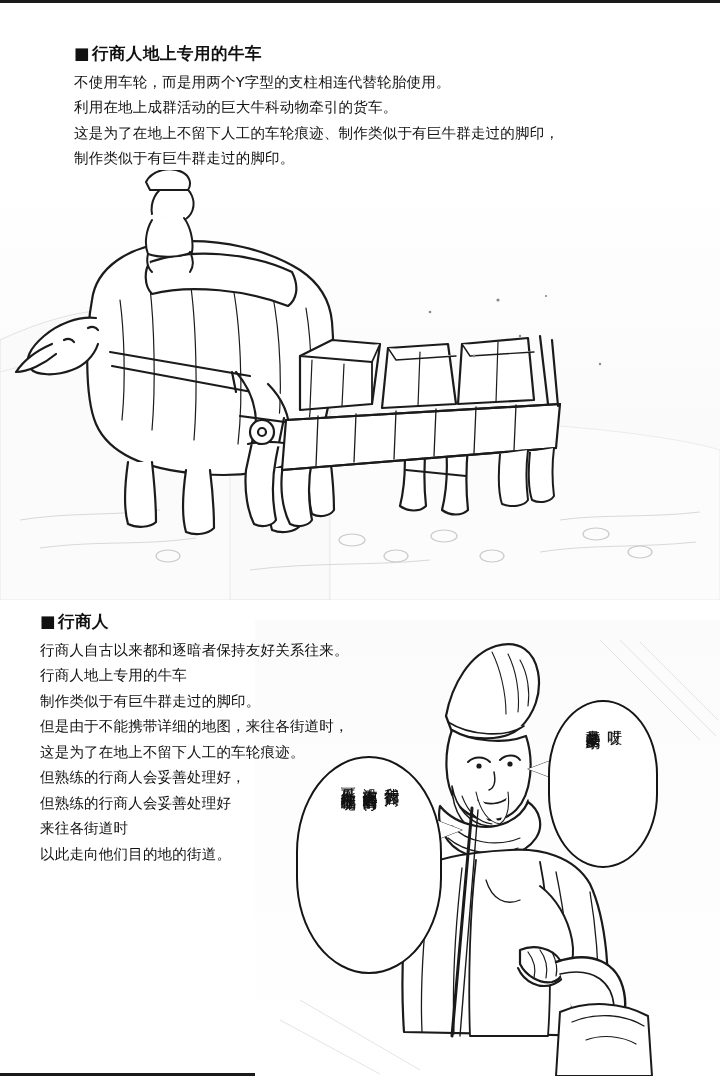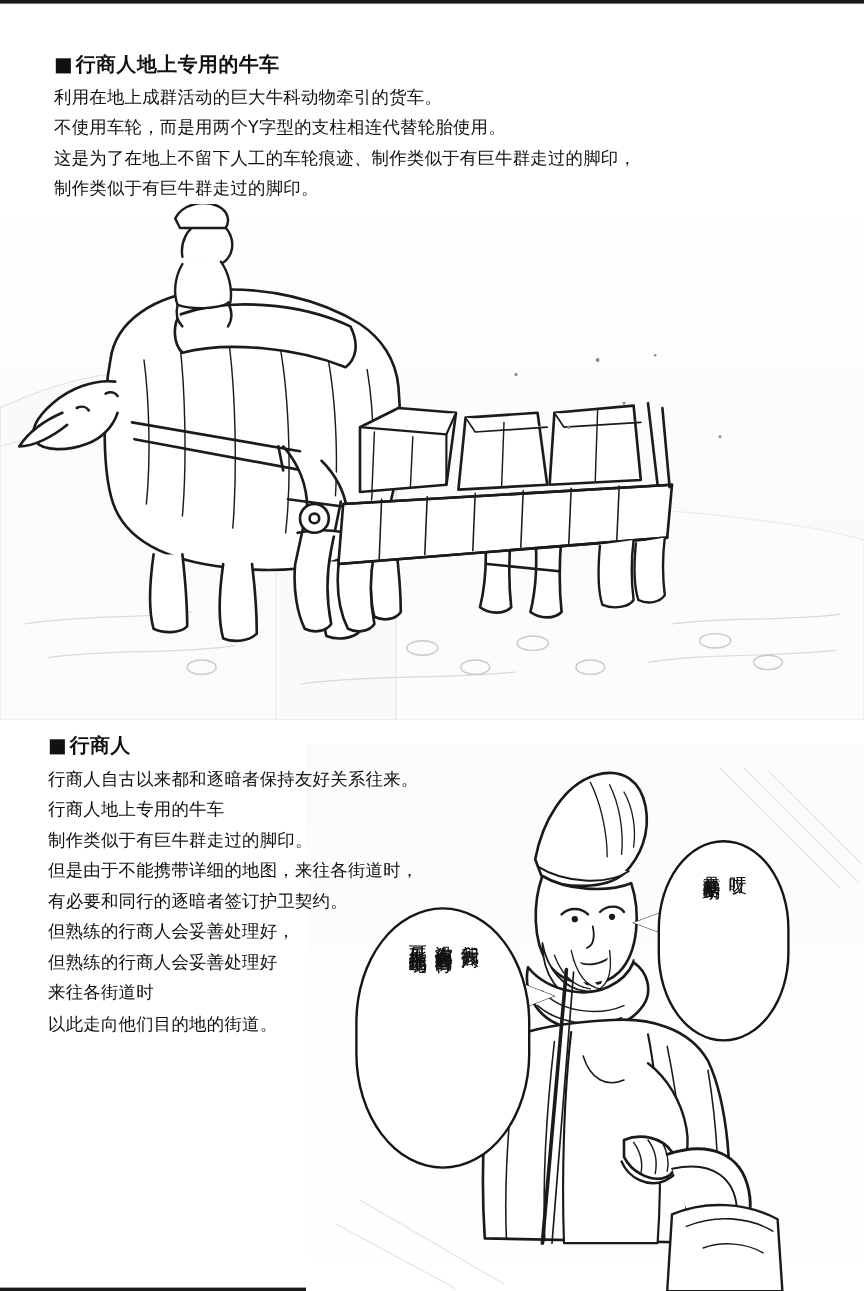--- a/index.html
+++ b/index.html
@@ -57,21 +57,21 @@
   .sec-body p {
     margin: 0 0 2px 0;
     font-size: 14.5px;
     line-height: 1.62;
     letter-spacing: 0.2px;
   }
   .sec-body .gap {
     margin-top: 0;
   }
 
-  #section-cart { left: 45px; top: 44px; width: 620px; }
+  #section-cart { left: 74px; top: 44px; width: 620px; }
   #section-merchant { left: 40px; top: 612px; width: 340px; }
 
   
   .balloon {
     position: absolute;
     background: #ffffff;
     border: 2px solid #151515;
     border-radius: 50% / 44%;
     display: flex;
     flex-direction: row-reverse;
@@ -362,38 +362,38 @@
         <path d="M586,1040 C602,1034 622,1036 636,1044" stroke-width="1.2"></path>
       </g>
     </g>
   </svg>
 
   <div class="section" id="section-cart">
     <h2 class="sec-head">
       <span class="marker">■</span><span>行商人地上专用的牛车</span>
     </h2>
     <div class="sec-body">
+      <p>不使用车轮，而是用两个Y字型的支柱相连代替轮胎使用。</p>
       <p>利用在地上成群活动的巨大牛科动物牵引的货车。</p>
-      <p>不使用车轮，而是用两个Y字型的支柱相连代替轮胎使用。</p>
       <p>这是为了在地上不留下人工的车轮痕迹、制作类似于有巨牛群走过的脚印，</p>
       <p>制作类似于有巨牛群走过的脚印。</p>
     </div>
   </div>
 
   <div class="section" id="section-merchant">
     <h2 class="sec-head">
       <span class="marker">■</span><span>行商人</span>
     </h2>
     <div class="sec-body">
       <p>行商人自古以来都和逐暗者保持友好关系往来。</p>
       <p>行商人地上专用的牛车</p>
       <p>制作类似于有巨牛群走过的脚印。</p>
 
       <p class="gap">但是由于不能携带详细的地图，来往各街道时，</p>
-      <p>有必要和同行的逐暗者签订护卫契约。</p>
+      <p>这是为了在地上不留下人工的车轮痕迹。</p>
 
       <p class="gap">但熟练的行商人会妥善处理好，</p>
       <p>但熟练的行商人会妥善处理好</p>
       <p>来往各街道时</p>
       <p>以此走向他们目的地的街道。</p>
     </div>
   </div>
 
   <div class="balloon-tail" id="tail-merchant"></div>
   <div class="balloon" id="balloon-merchant">

